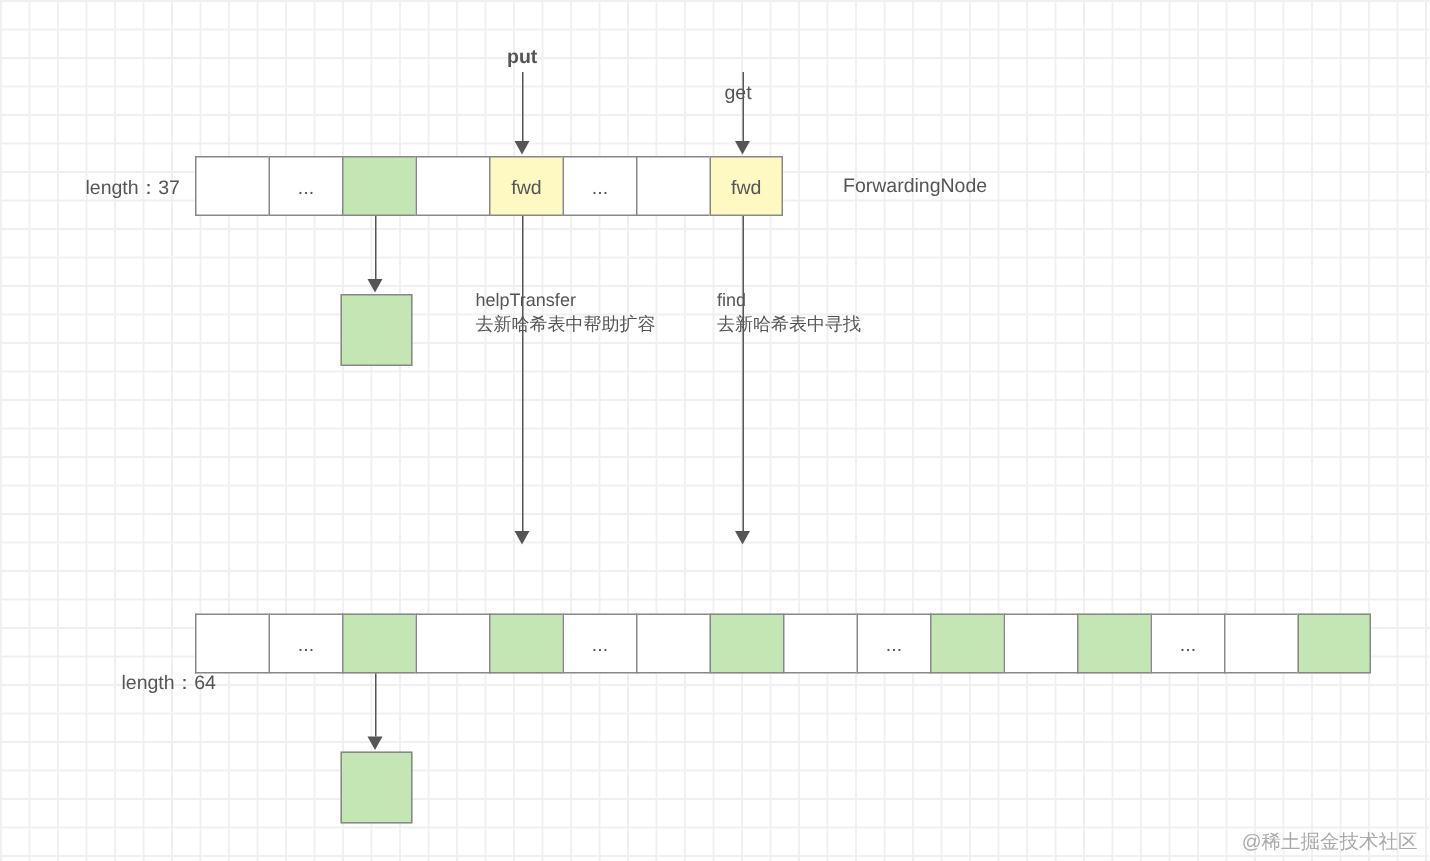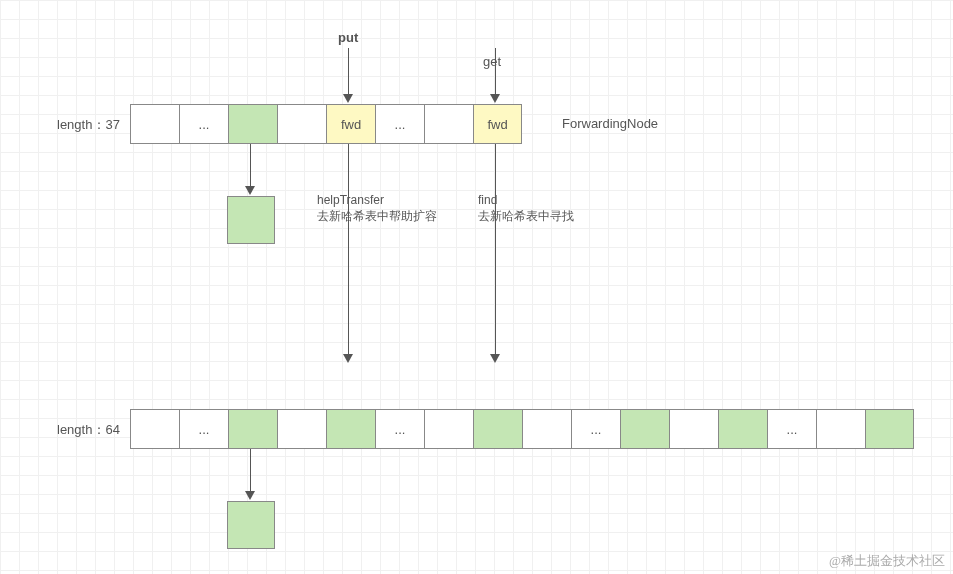--- a/index.html
+++ b/index.html
@@ -60,21 +60,21 @@
     width: 0; height: 0;
     border-left: 5px solid transparent;
     border-right: 5px solid transparent;
     border-top: 9px solid #555;
   }
   .watermark {
     position: absolute;
     right: 8px; bottom: 4px;
     color: #aaa;
     font-size: 13px;
-    font-family: Liberation Serif, serif;
+    font-family: Liberation Sans, sans-serif;
     margin-top: 19px;
   }
 </style>
 </head>
 <body>
 
 <div class="grid"></div>
 
 <div class="label" style="left:338px; top:30px;font-weight:bold;">put</div>
 <div class="label" style="left:483px; top:30px;margin-top:24px;">get</div>
@@ -110,21 +110,21 @@
 <div class="arrow-line" style="left:348px; top:144px; width:1.2px; height:210px;"></div>
 <div class="arrow-head" style="left:343.4px; top:354px;"></div>
 
 <div class="label sub" style="left:478px; top:193px;">
   <div>find</div>
   <div>去新哈希表中寻找</div>
 </div>
 <div class="arrow-line" style="left:495px; top:144px; width:1.2px; height:210px;"></div>
 <div class="arrow-head" style="left:490.4px; top:354px;"></div>
 
-<div class="label" style="left:57px; top:421px;">length：64</div>
+<div class="label" style="left:57px; top:446px;padding-left:24px;">length：64</div>
 
 <div class="row" id="row64" style="left:130px; top:409px;">
     <div class="cell" style="width: 49px;"></div>
     <div class="cell" style="width: 49px;">...</div>
     <div class="cell green" style="width: 49px;"></div>
     <div class="cell" style="width: 49px;"></div>
     <div class="cell green" style="width: 49px;"></div>
     <div class="cell" style="width: 49px;">...</div>
     <div class="cell" style="width: 49px;"></div>
     <div class="cell green" style="width: 49px;"></div>

